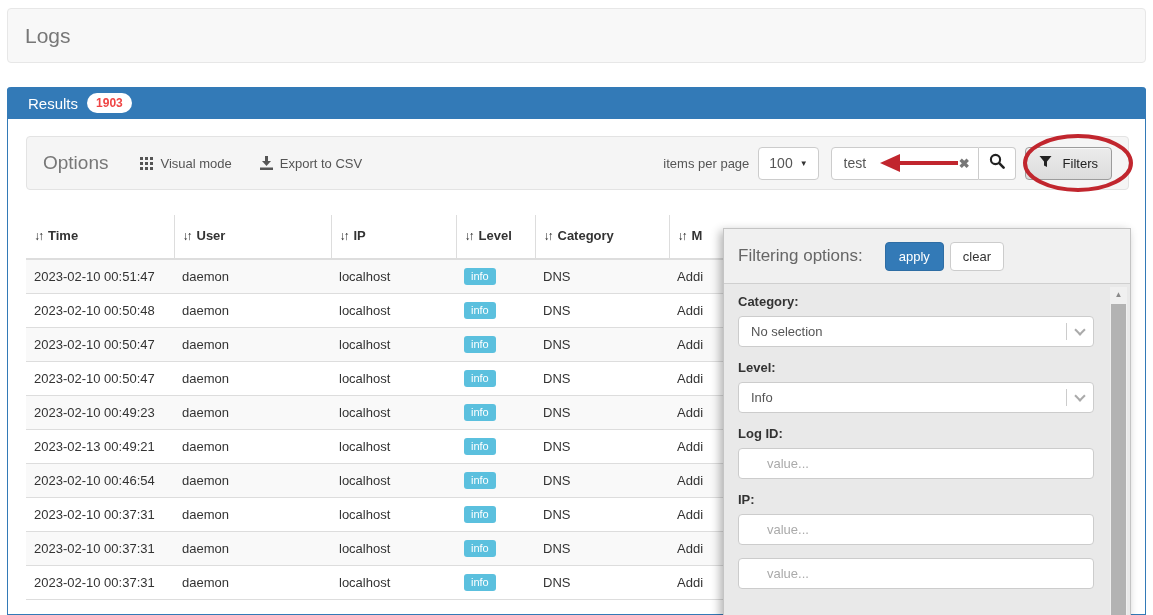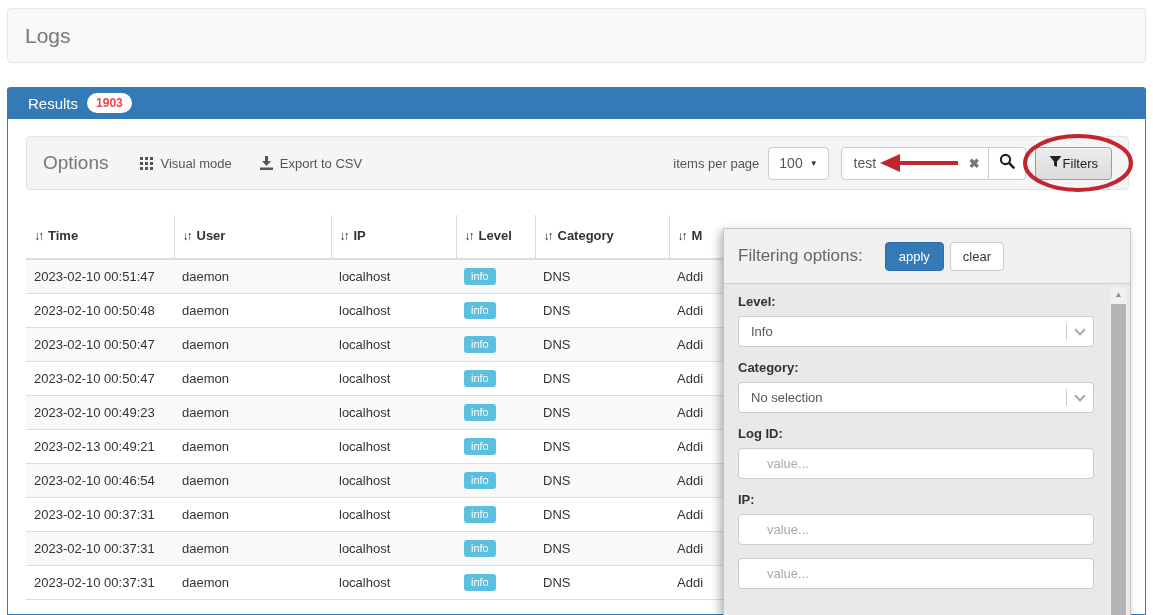--- a/index.html
+++ b/index.html
@@ -67,21 +67,21 @@
     font-weight:bold; cursor:pointer; line-height:16px;
   }
   .search-btn {
     width:37px; height:33px; background:#fff; border:1px solid #ccc; border-left:none;
     border-radius:0 4px 4px 0; display:flex; align-items:center; justify-content:center;
     cursor:pointer;
   }
   .filters-btn {
     height:33px; background:linear-gradient(#ececec,#dcdcdc);
     border:1px solid #9c9c9c; border-radius:4px; padding:0 13px;
-    display:flex; align-items:center; gap:1px; font-size:13px; color:#222;
+    display:flex; align-items:center; gap:11px; font-size:13px; color:#222;
     box-shadow:inset 0 1px 0 rgba(255,255,255,.6); cursor:pointer;
   }
 
   
   .log-table-wrap { position:absolute; left:18px; top:128px; width:1103px; }
   table.log-table { width:100%; border-collapse:collapse; table-layout:fixed; }
   .log-table col.c0{width:148px}.log-table col.c1{width:157px}.log-table col.c2{width:125px}
   .log-table col.c3{width:79px}.log-table col.c4{width:134px}
   .log-table th {
     text-align:left; font-size:13px; color:#333; font-weight:bold;
@@ -338,33 +338,33 @@
 </div>
 
 <div class="filter-panel">
   <div class="filter-header">
     <span class="filter-title">Filtering options:</span>
     <button class="apply-btn">apply</button>
     <button class="clear-btn">clear</button>
   </div>
   <div class="filter-body" id="filter-body">
       <div class="filter-field">
-        <label class="filter-label">Level:</label>
+        <label class="filter-label">Category:</label>
         <div class="filter-select">
-          <span>Info</span>
+          <span>No selection</span>
           <span class="select-end">
             <span class="select-divider"></span>
             <span class="select-chevron"></span>
           </span>
         </div>
       </div>
       <div class="filter-field">
-        <label class="filter-label">Category:</label>
+        <label class="filter-label">Level:</label>
         <div class="filter-select">
-          <span>No selection</span>
+          <span>Info</span>
           <span class="select-end">
             <span class="select-divider"></span>
             <span class="select-chevron"></span>
           </span>
         </div>
       </div>
       <div class="filter-field"><label class="filter-label">Log ID:</label><input class="filter-input" placeholder="value..." style=""></div>
       <div class="filter-field"><label class="filter-label">IP:</label><input class="filter-input" placeholder="value..." style=""></div>
       <div class="filter-field"><input class="filter-input" placeholder="value..." style=""></div>
     </div>

